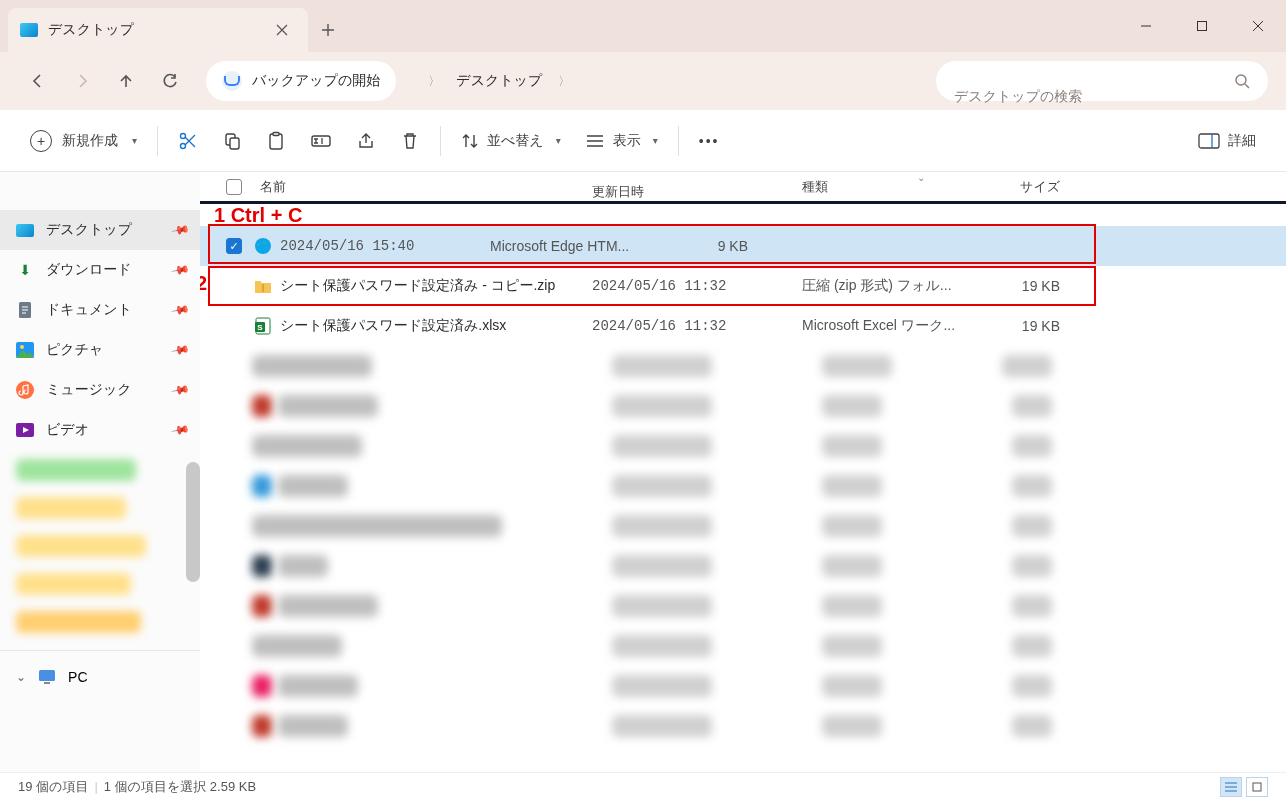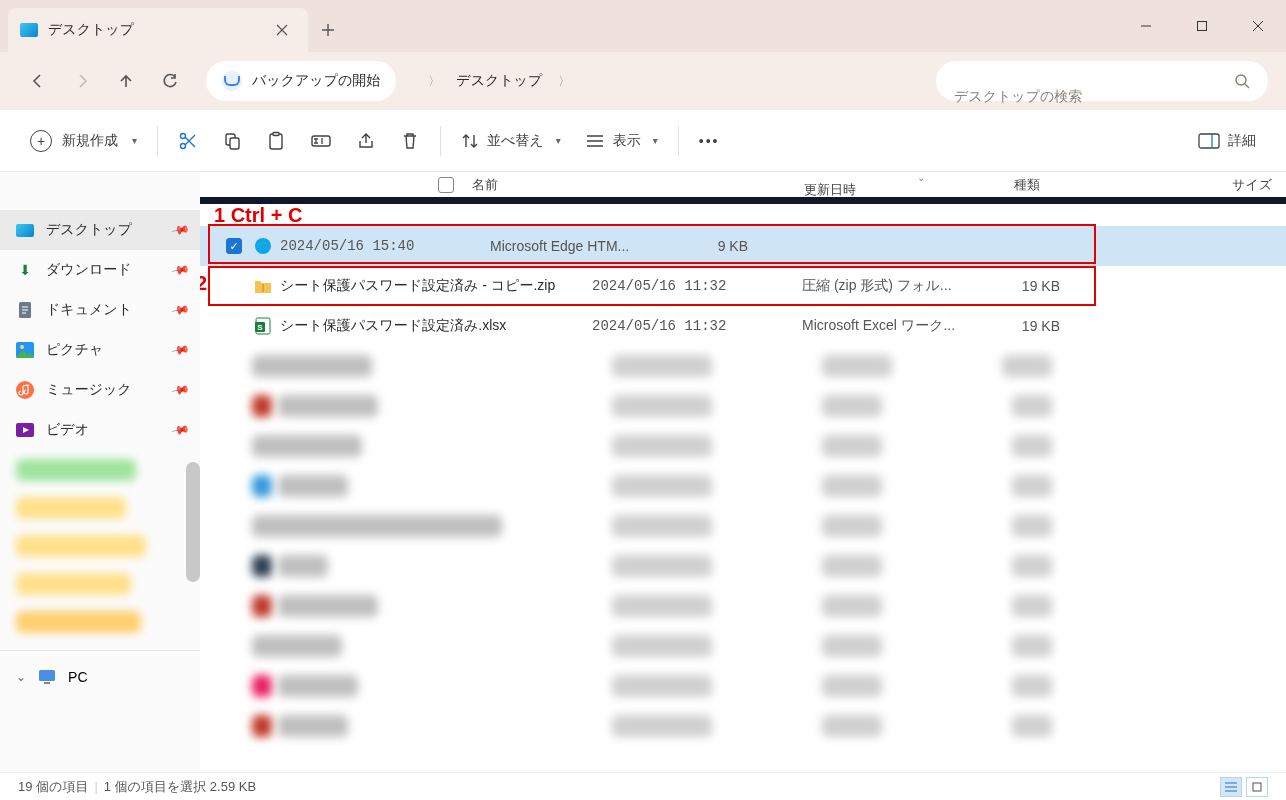--- a/index.html
+++ b/index.html
@@ -48,21 +48,21 @@
 .side-item.active { background: #eaeaea; }
 .side-pin { position: absolute; right: 12px; color: #777; font-size: 12px; transform: rotate(35deg); }
 .side-icon { width: 18px; height: 18px; display: flex; align-items: center; justify-content: center; }
 .side-blur { height: 36px; margin: 2px 16px; display: flex; align-items: center; }
 .side-blur .blob { height: 22px; border-radius: 6px; background: #ffeaa6; filter: blur(4px); }
 .side-sep { height: 1px; background: #e6e6e6; margin: 10px 0 6px; }
 .side-expand { display: flex; align-items: center; padding: 0 16px; height: 40px; gap: 12px; font-size: 14px; }
 .side-scroll { position: absolute; right: 0; top: 290px; width: 14px; height: 120px; background: #c8c8c8; border-radius: 7px; }
 
 .filepane { flex: 1; background: #fff; position: relative; overflow: hidden; }
-.cols { display: flex; height: 32px; align-items: center; padding-left: 26px; font-size: 13px; color: #444; border-bottom: 7px solid #0f172a; justify-content: flex-end; }
+.cols { display: flex; height: 32px; align-items: center; padding-left: 26px; font-size: 13px; color: #444; border-bottom: 3px solid #0f172a; }
 .col-check { width: 26px; }
 .col-name { width: 340px; padding-left: 8px; }
 .col-date { width: 210px; margin-top: 11px; }
 .col-type { width: 172px; }
 .col-size { width: 100px; text-align: right; padding-right: 14px; }
 .sort-ind { position: absolute; left: 717px; top: 0; font-size: 10px; color: #888; }
 
 .row { display: flex; height: 40px; align-items: center; padding-left: 26px; font-size: 14px; color: #2b2b2b; }
 .row.selected { background: #cfe5f6; }
 .r-check { width: 26px; display: flex; align-items: center; }

